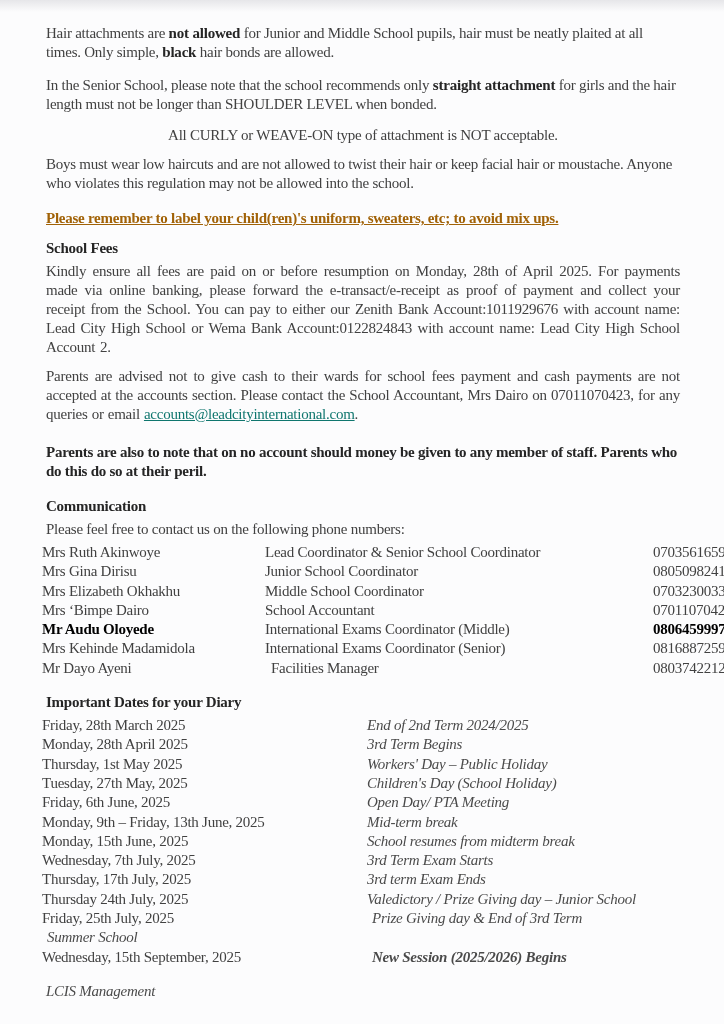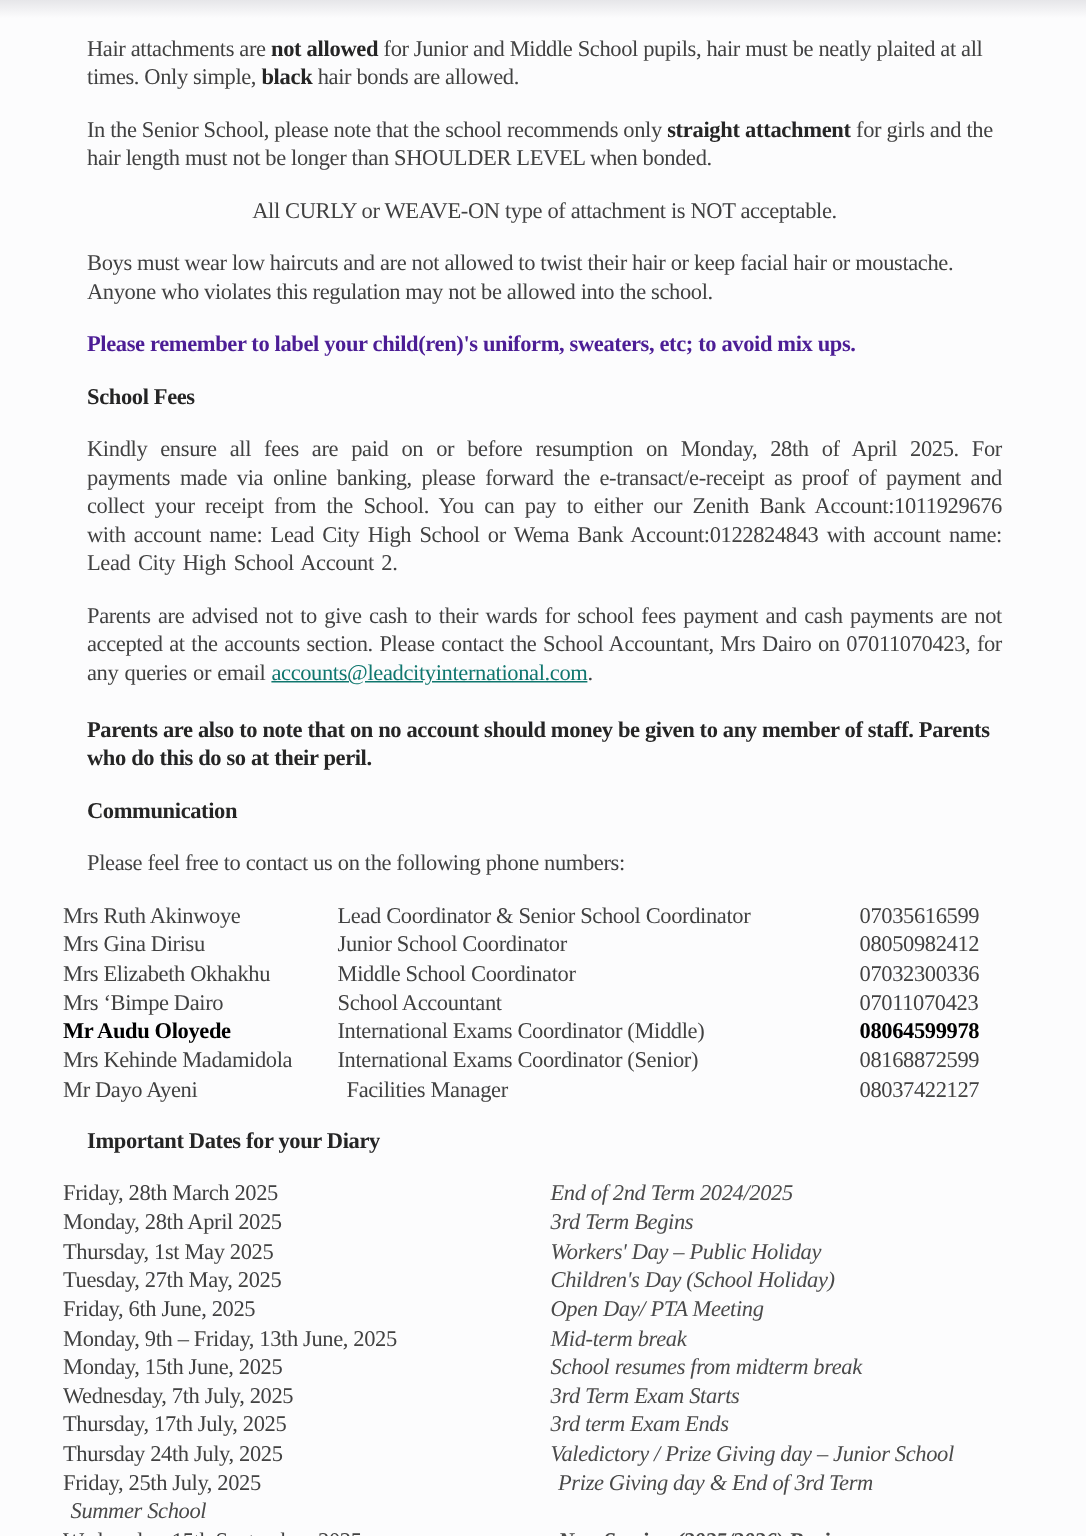--- a/index.html
+++ b/index.html
@@ -16,38 +16,39 @@
   }
   .page{
     position:relative;
     box-sizing:border-box;
     width:724px;height:1024px;
     padding:22px 40px 0 42px;
     font-size:15px;
     letter-spacing:-0.25px;
     line-height:19px;
   }
-  p{margin:16px;}
+  p{margin:4px;}
   b,.bold{font-weight:bold;color:#252525;letter-spacing:-0.2px;}
   .p1{margin-top:2px;}
   .p2{margin-top:14px;}
   .p3{margin-top:12px;text-align:center;}
   .p4{margin-top:10px;}
-  .reminder{margin-top:16px;font-weight:bold;color:#4c1d95;}
+  .reminder{margin-top:16px;font-weight:bold;color:#a16207;text-decoration:underline;}
   .h-section{margin-top:11px;font-weight:bold;color:#252525;}
   .fees-body{margin-top:2px;text-align:justify;word-spacing:1.5px;}
   .cash-para{margin-top:10px;text-align:justify;word-spacing:0.6px;}
   .warning{margin-top:19px;font-weight:bold;color:#252525;}
   .comm-heading{margin-top:16px;}
   .comm-intro{margin-top:0;}
   .contact-table{margin-top:3px;}
   .contact-row{
     display:grid;
     grid-template-columns:183px 348px 1fr;
     line-height:19.3px;
+    gap:40px;
   }
   .c-phone{text-align:left;padding-right:18px;}
   .strong-row .c-name,.strong-row .c-phone{font-weight:bold;color:#000000;}
   .dates-heading{margin-top:15px;}
   .dates-table{margin-top:1px;}
   .date-row{
     display:grid;
     grid-template-columns:325px 1fr;
     line-height:19.3px;
   }

